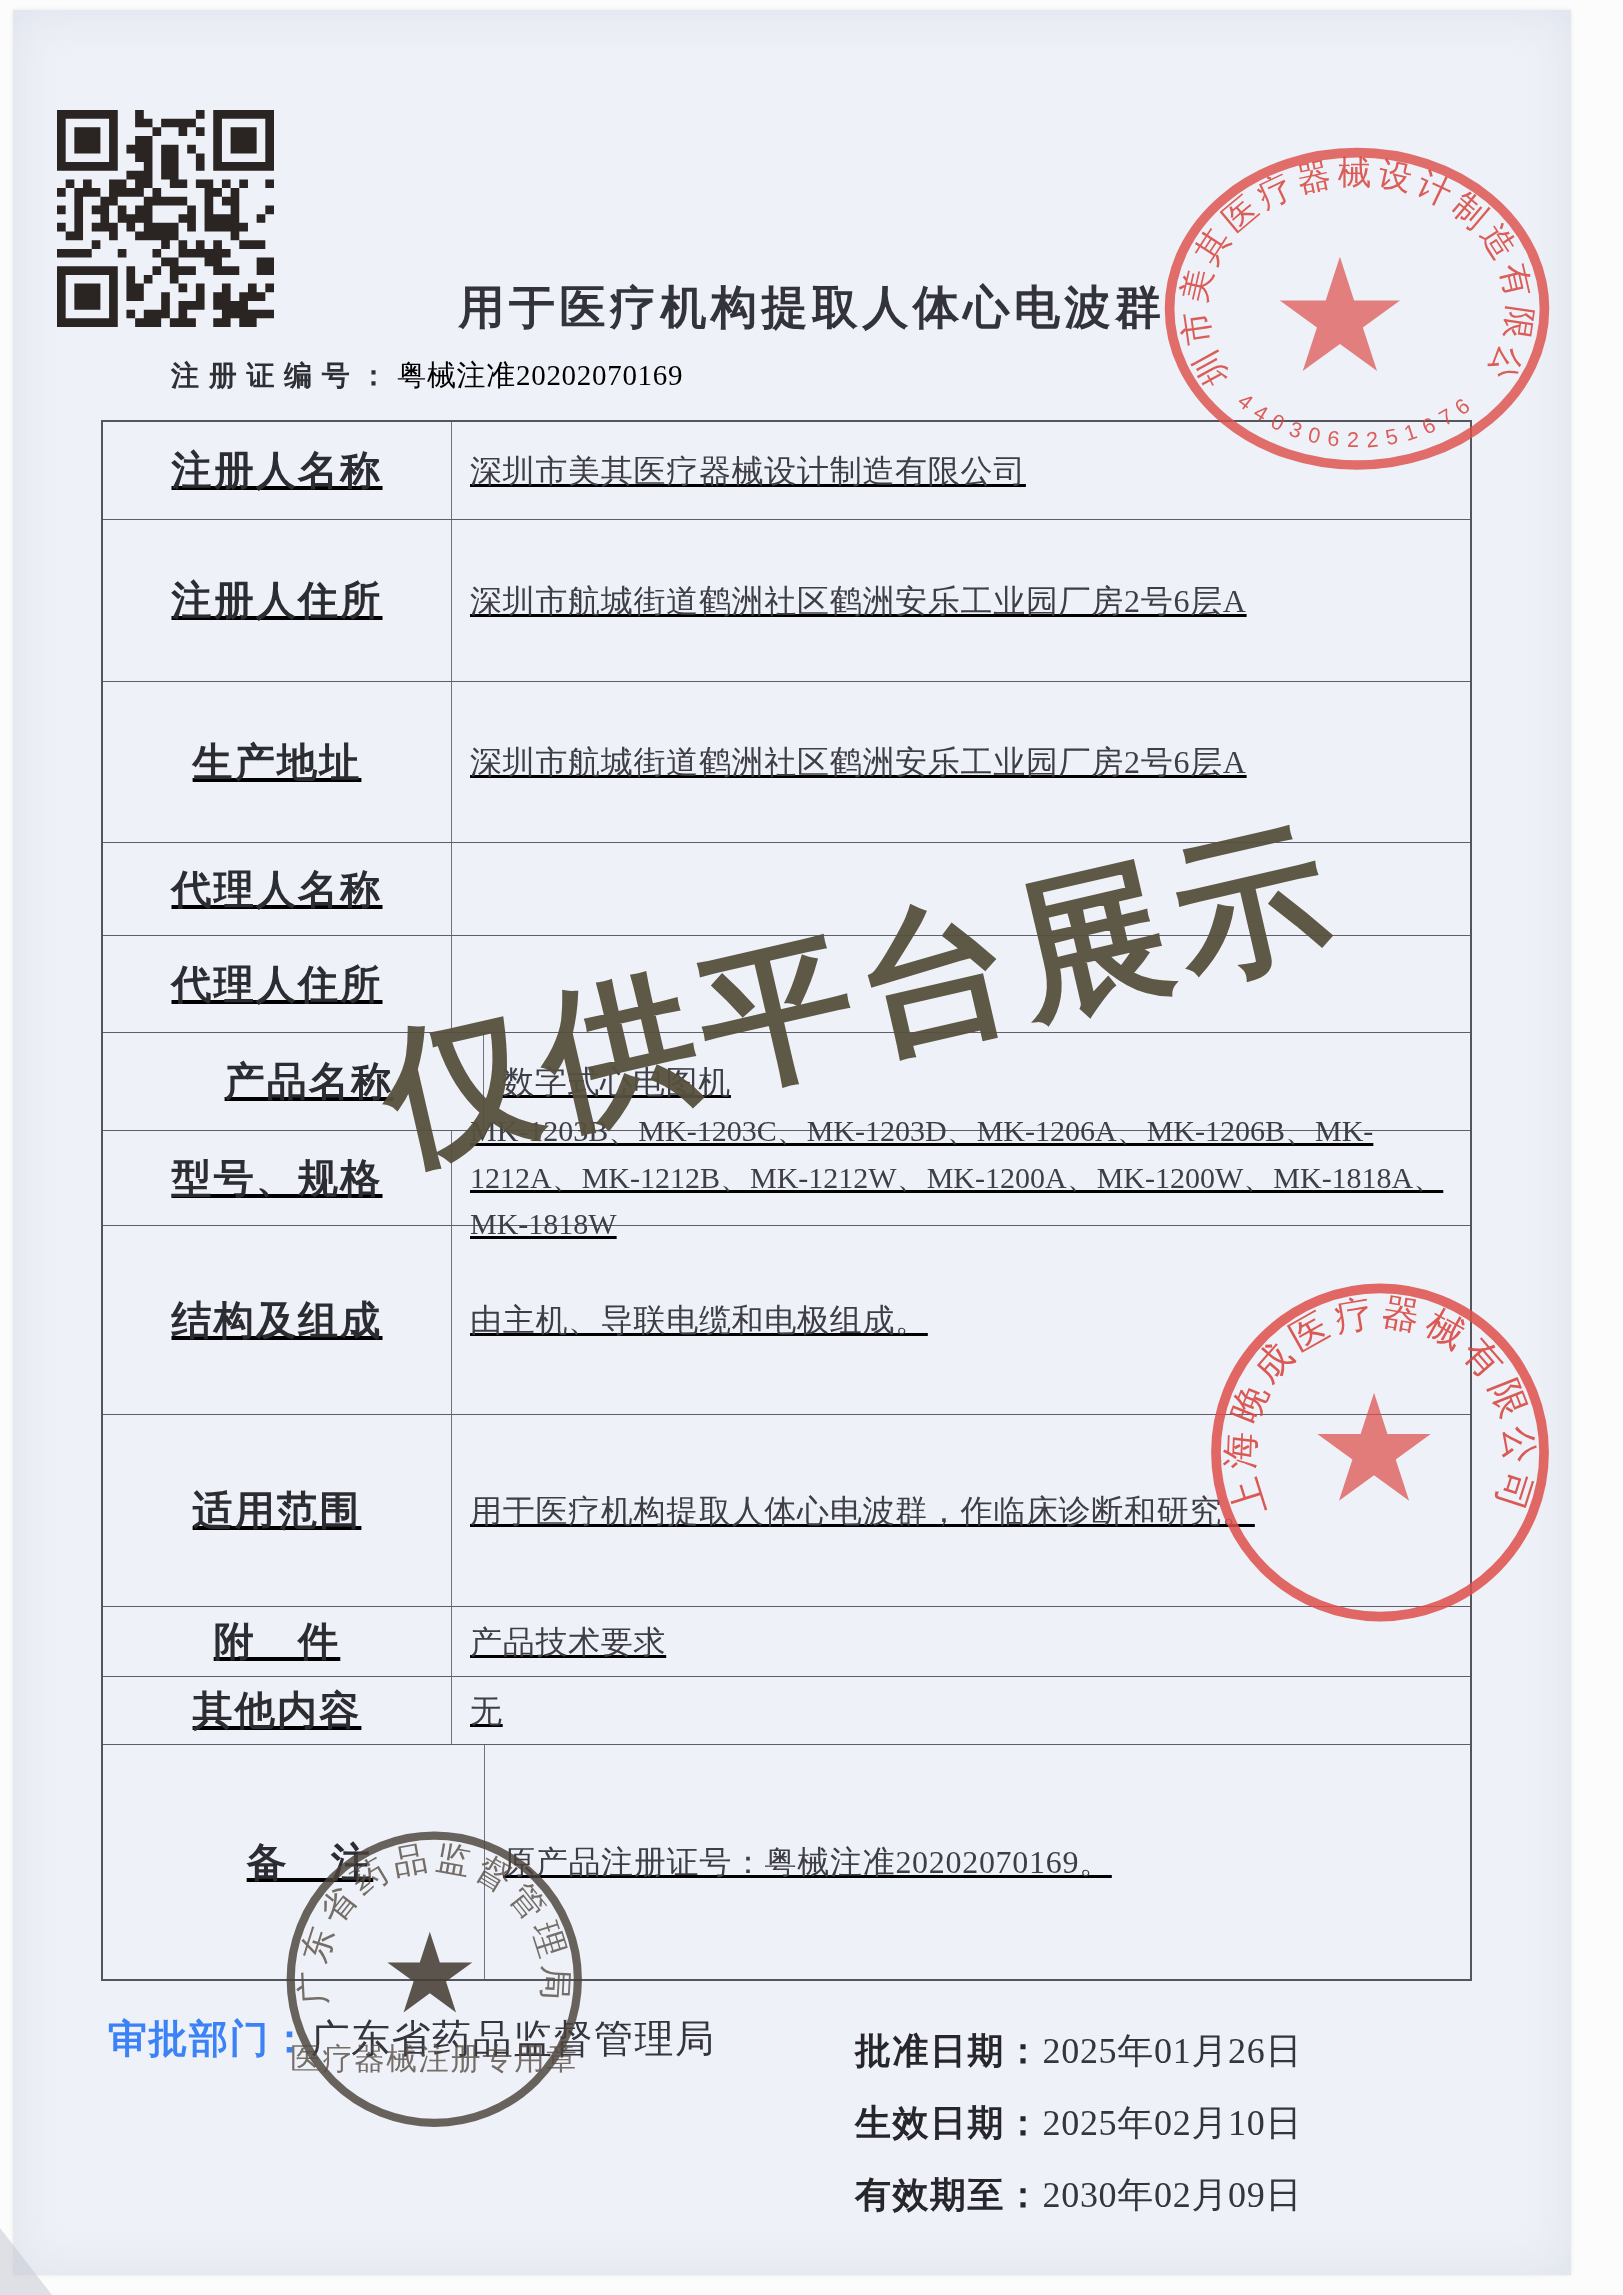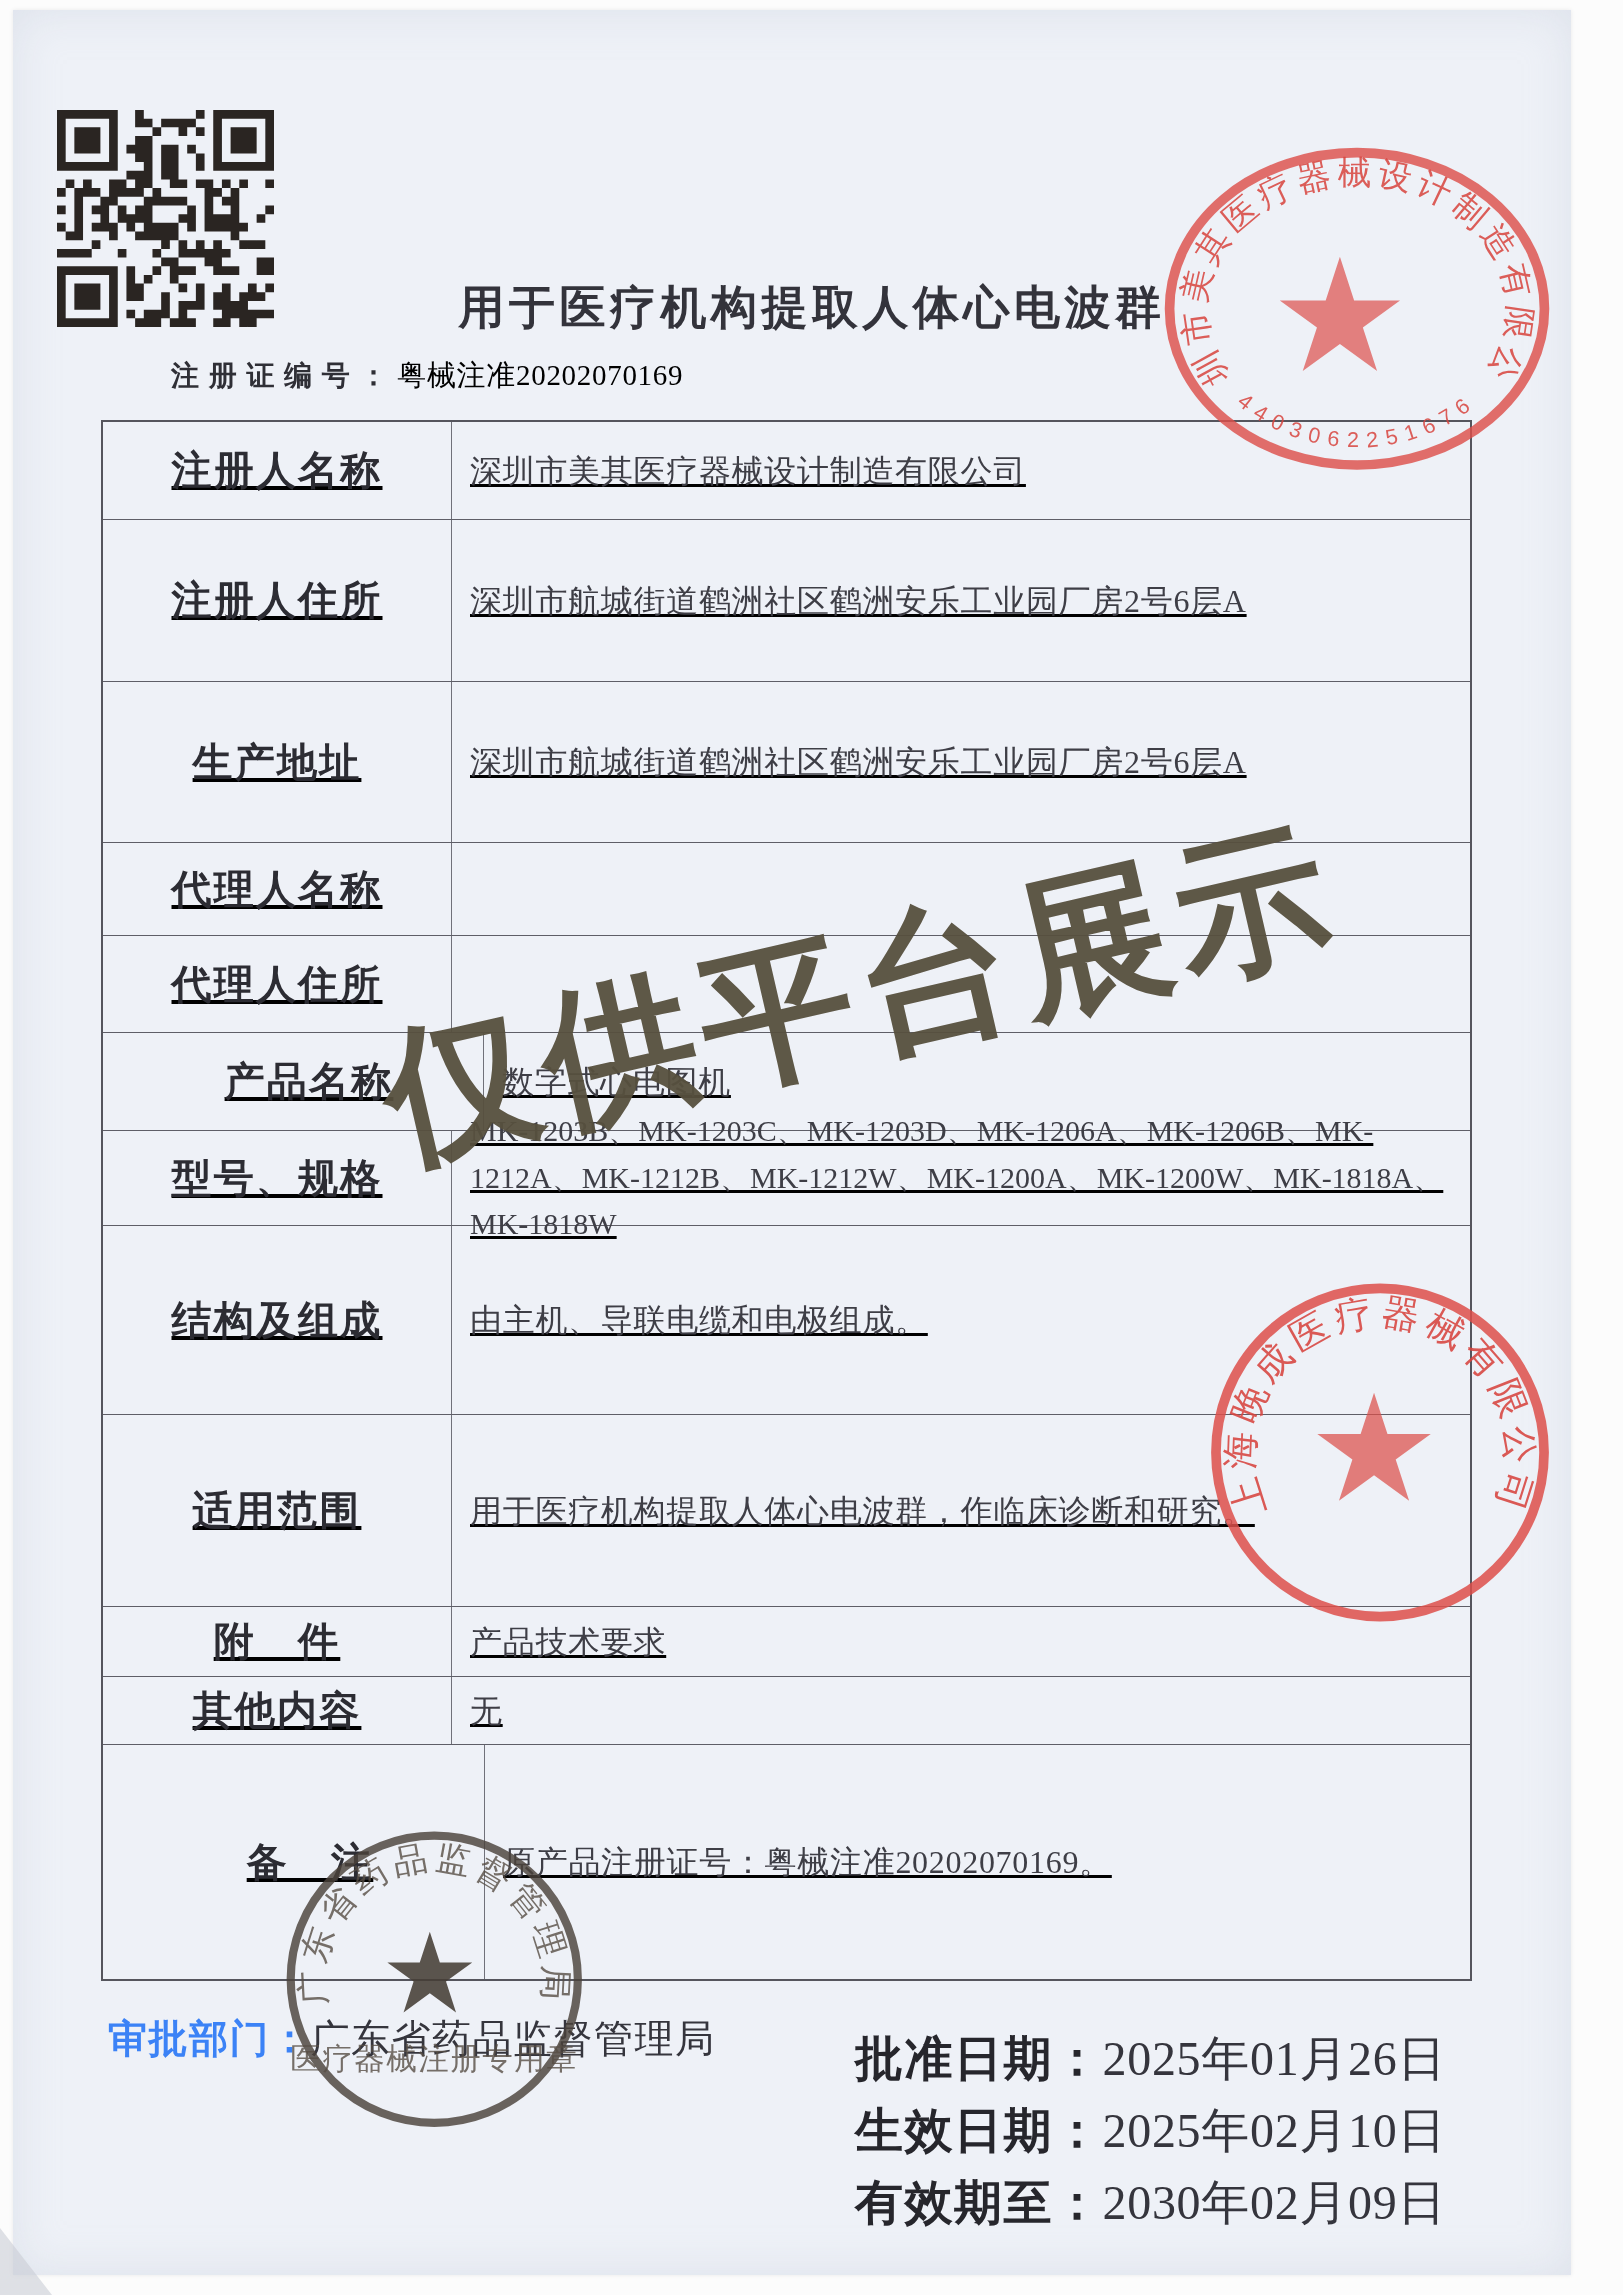--- a/index.html
+++ b/index.html
@@ -33,21 +33,21 @@
   
   .watermark{position:absolute;left:372px;top:870px;width:1176px;white-space:nowrap;
              transform:rotate(-13deg);transform-origin:center;
              font-family:"Liberation Serif",serif;font-weight:600;font-size:153px;
              letter-spacing:9px;color:#57503e;opacity:.95;z-index:5;}
   
   .approval{position:absolute;left:108px;top:2012px;font-size:39px;white-space:nowrap;z-index:2;}
   .approval .lbl{font-family:"Liberation Sans",sans-serif;font-weight:bold;color:#3b82f6;letter-spacing:1.5px;}
   .approval .val{color:#35353d;letter-spacing:1.5px;}
   .dates{position:absolute;left:855px;top:2027px;z-index:2;}
-  .date-line{height:72px;font-size:48px;white-space:nowrap;}
+  .date-line{height:72px;font-size:36px;white-space:nowrap;}
   .date-line .lbl{font-family:"Liberation Sans",sans-serif;font-weight:bold;color:#26262c;letter-spacing:1.5px;}
   .date-line .val{color:#35353d;letter-spacing:0.7px;}
   svg{position:absolute;overflow:visible;}
   .seal-red text{fill:#d8453f;}
   .seal-dark text{fill:#574e45;}
   
   .fold{position:absolute;left:0;bottom:0;width:0;height:0;
         border-left:52px solid #c9cdd6;border-top:67px solid transparent;opacity:.6;}
 </style>
 </head>

